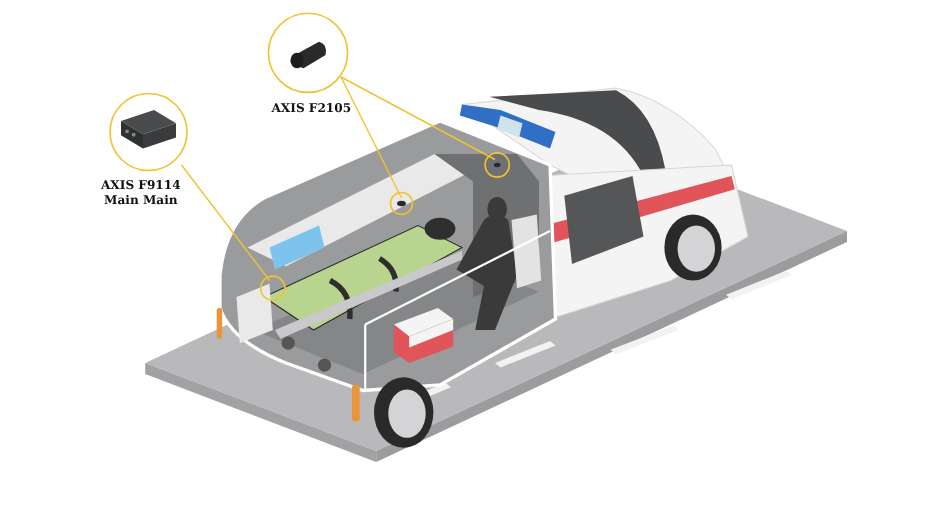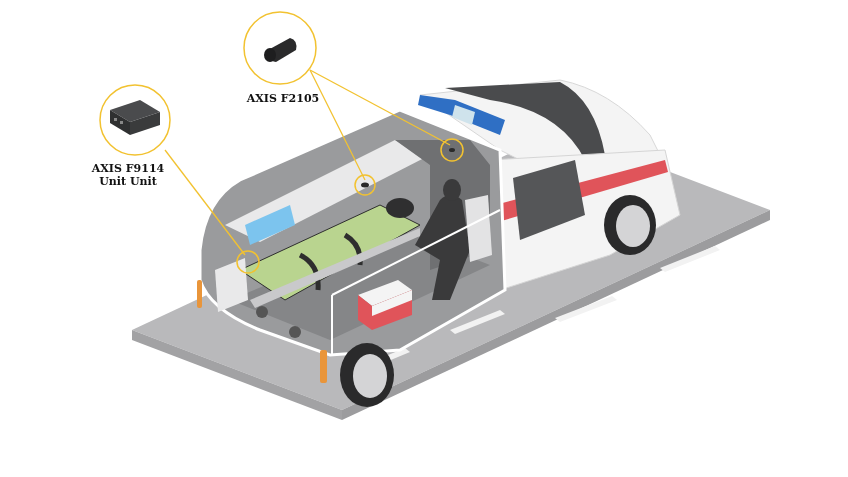--- a/index.html
+++ b/index.html
@@ -109,17 +109,17 @@
     <circle cx="280" cy="48" r="36" fill="#ffffff" stroke="#f2c230" stroke-width="1.5"></circle>
     <g>
       <path d="M268,50 L290,38 Q298,40 296,50 L276,62 Q266,60 268,50 Z" fill="#2a2a2b"></path>
       <ellipse cx="270" cy="55" rx="6" ry="7" fill="#1e1e1f"></ellipse>
     </g>
   </g>
 </svg>
 
 <div class="label" id="label-f9114">
   <div>AXIS F9114</div>
-  <div>Unit Unit</div>
+  <div>Main Main</div>
 </div>
 <div class="label" id="label-f2105">
   <div>AXIS F2105</div>
 </div>
 
 </body></html>

